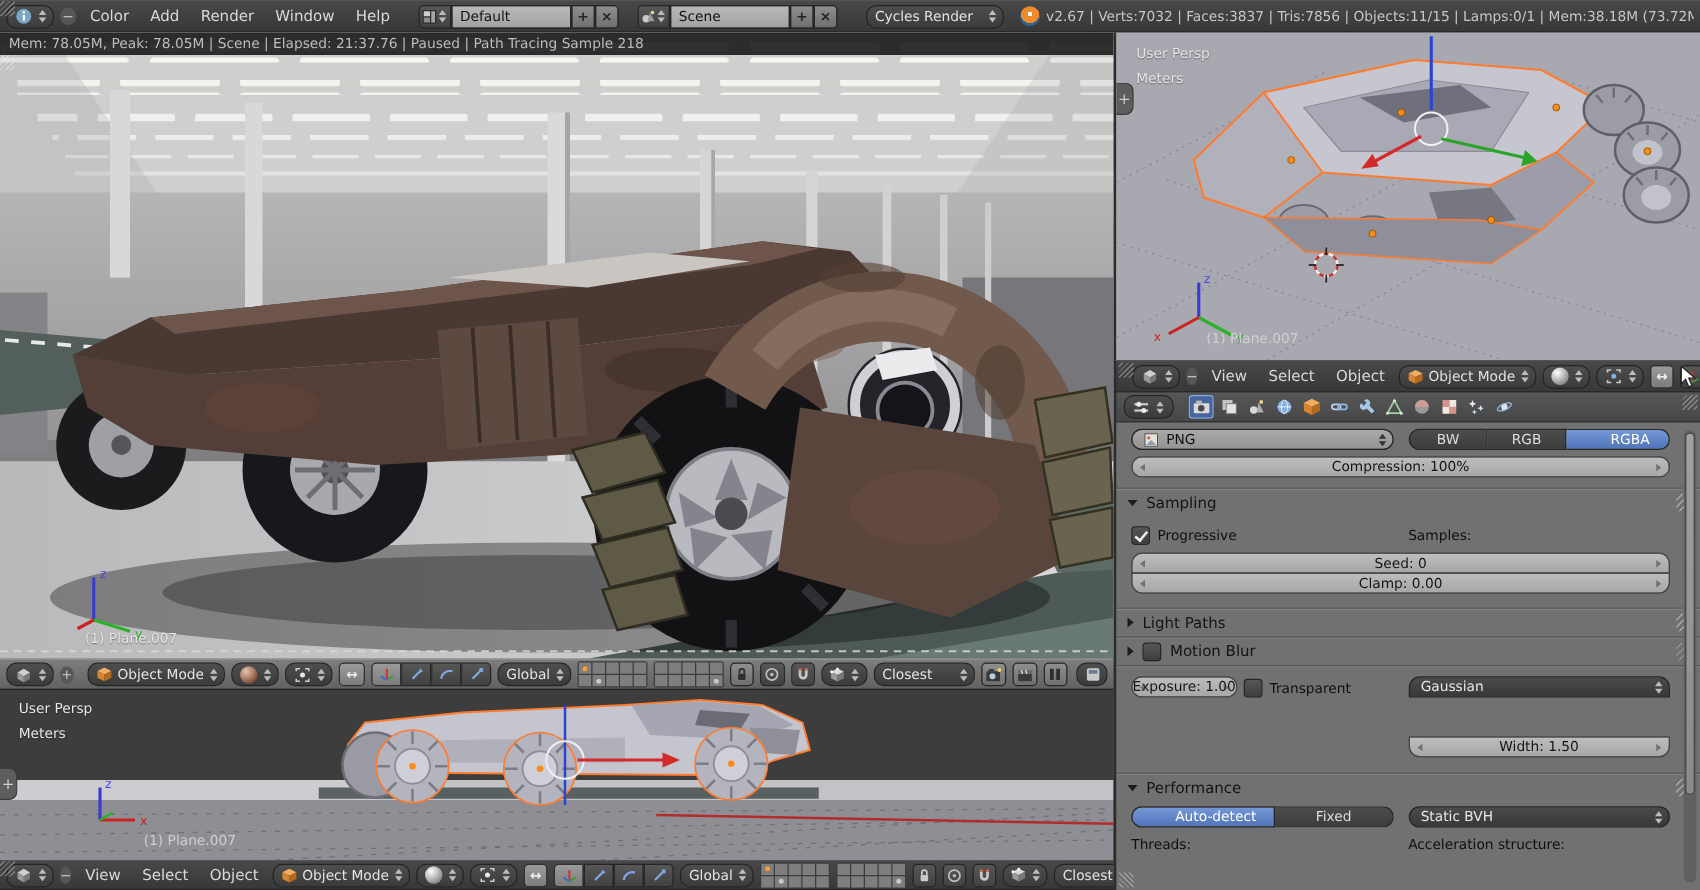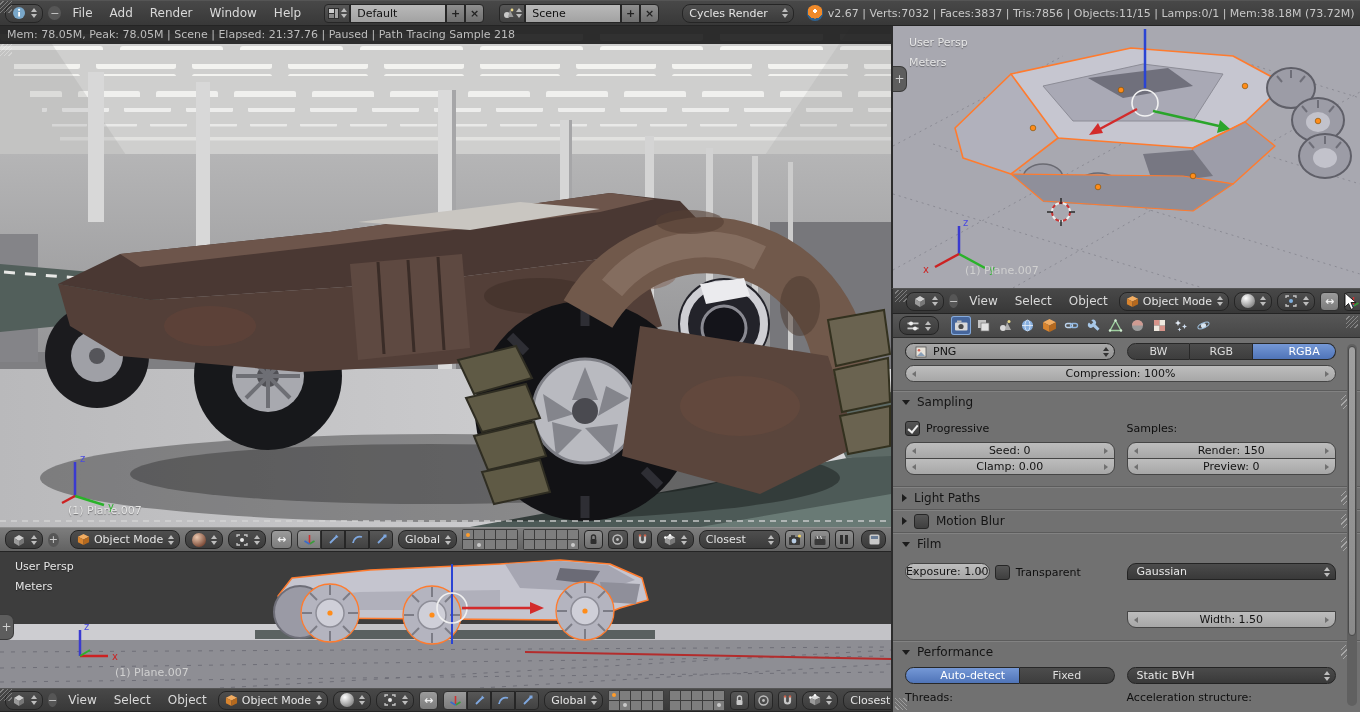--- a/index.html
+++ b/index.html
@@ -97,21 +97,21 @@
         <circle cx="7" cy="7" r="6" fill="#79a7c9"></circle>
           <rect x="6.2" y="6" width="1.8" height="4.5" fill="#fff"></rect>
           <circle cx="7.1" cy="3.8" r="1.1" fill="#fff"></circle>
       </svg>
       <span class="stp">
           <i class="u"></i>
           <i class="d"></i>
         </span>
     </div>
     <span class="circ-ic">−</span>
-    <span class="menu-txt">File</span>
+    <span class="menu-txt">Color</span>
     <span class="menu-txt">Add</span>
     <span class="menu-txt">Render</span>
     <span class="menu-txt">Window</span>
     <span class="menu-txt">Help</span>
     <div style="display:flex;align-items:center;margin-left:12px;">
       <div class="sqbtn" style="width:26px;border-radius:4px 0 0 4px;">
         <svg width="13" height="13" viewBox="0 0 13 13">
           <rect x="1" y="1" width="11" height="11" fill="#2e2e2e"></rect>
             <rect x="2" y="2" width="5" height="4" fill="#cfcfcf"></rect>
             <rect x="2" y="7" width="5" height="4" fill="#8a8a8a"></rect>
@@ -1028,50 +1028,39 @@
         <span class="plabel">Samples:</span>
       </div>
     </div>
     <div class="prow" style="margin-top:6px;align-items:center;">
       <div class="pcol">
         <div class="vgroup" style="flex:1;">
           <div class="num">Seed: 0</div>
           <div class="num">Clamp: 0.00</div>
         </div>
       </div>
-      <div class="pcol">
-        <div class="vgroup" style="flex:1;">
-          <div class="num">Render: 150</div>
-          <div class="num">Preview: 0</div>
-        </div>
-      </div>
     </div>
 
     <div class="psep" style="margin-top:11px;"></div>
 
     <div class="phead">
       <span class="tri-r"></span>
       <span class="t">Light Paths</span>
       <span class="dragw"></span>
     </div>
     <div class="psep"></div>
 
     <div class="phead">
       <span class="tri-r"></span>
       <span class="chk"></span>
       <span class="t">Motion Blur</span>
       <span class="dragw"></span>
     </div>
     <div class="psep"></div>
 
-    <div class="phead">
-      <span class="tri-d"></span>
-      <span class="t">Film</span>
-      <span class="dragw"></span>
-    </div>
     <div class="prow" style="margin-top:8px;align-items:flex-start;">
       <div class="pcol" style="flex-direction:row;align-items:stretch;gap:5px;">
         <div class="num">Exposure: 1.00</div>
         <div style="display:flex;gap:6px;align-items:center;margin-top:2px;">
           <span class="chk"></span>
           <span class="plabel">Transparent</span>
         </div>
       </div>
       <div class="pcol">
         <div class="vgroup" style="flex:1;gap:32px;">

